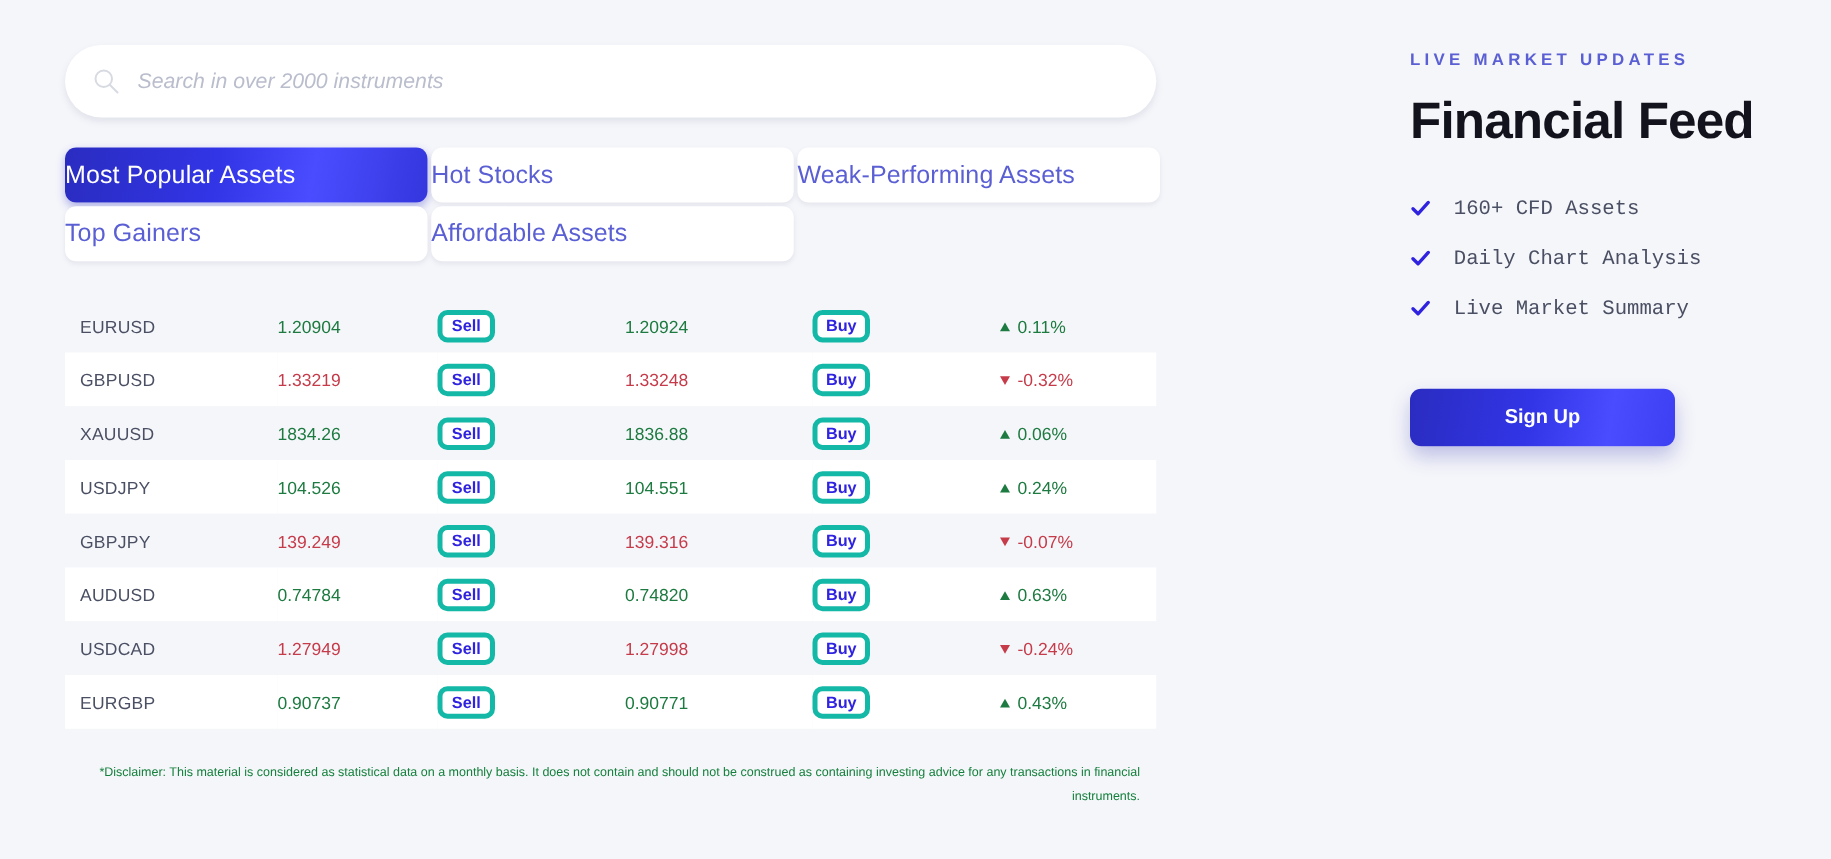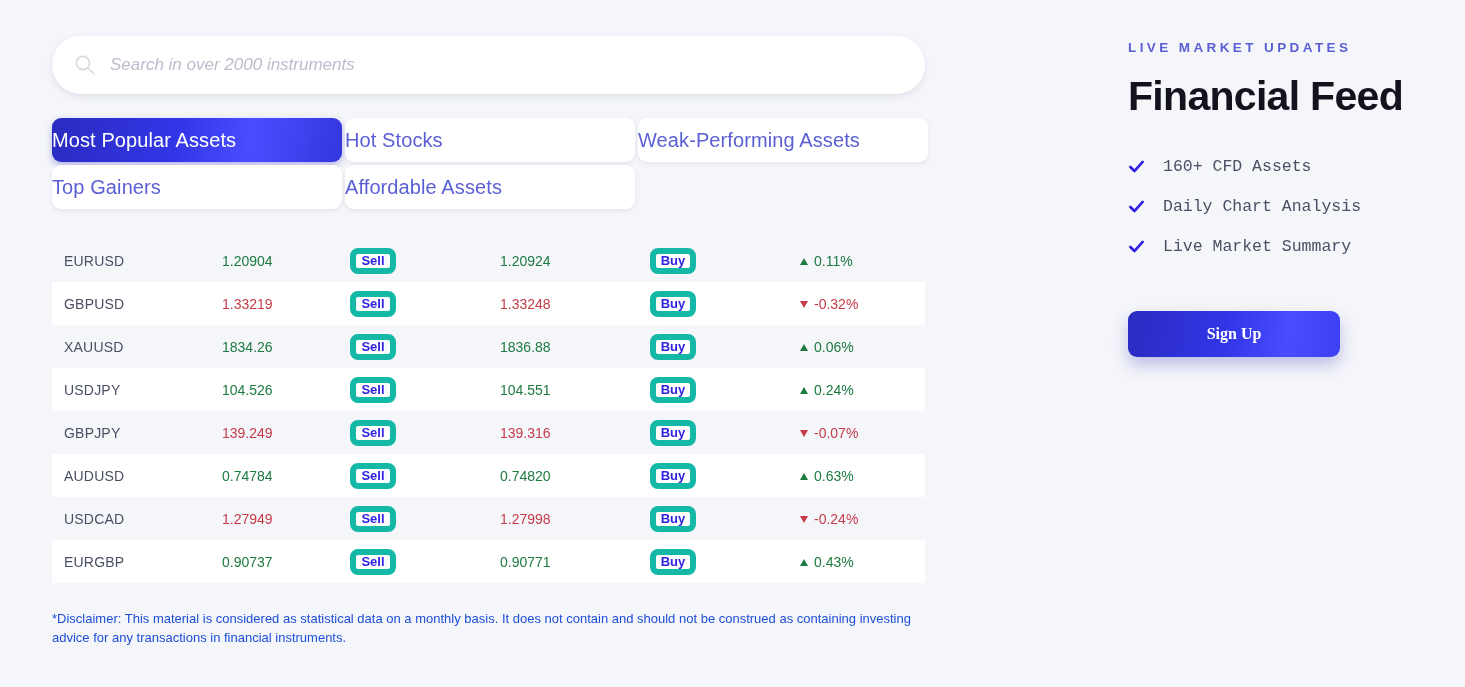--- a/index.html
+++ b/index.html
@@ -126,21 +126,21 @@
 
   .up   { color: #1d7a40; }
   .down { color: #c63b4a; }
 
   .trade-btn {
     display: inline-flex;
     align-items: center;
     justify-content: center;
     width: 46px;
     height: 26px;
-    border: 6px solid #14b8a6;
+    border: 4px solid #14b8a6;
     border-radius: 8px;
     background: #ffffff;
     color: #2f23e0;
     font-size: 13px;
     font-weight: bold;
     font-family: "Liberation Sans", sans-serif;
     cursor: pointer;
     padding: 0;
     line-height: 1;
   }
@@ -156,23 +156,24 @@
     border-left: 4.5px solid transparent;
     border-right: 4.5px solid transparent;
   }
   .tri-up   { border-bottom: 7px solid #1d7a40; }
   .tri-down { border-top: 7px solid #c63b4a; }
 
   
   .disclaimer {
     margin-top: 26px;
     width: 860px;
-    font-size: 13px;
+    font-size: 10px;
     line-height: 19px;
-    color: #1d4ed8;
+    color: #15803d;
+    text-align: right;
   }
 
   
   .eyebrow {
     font-size: 13.5px;
     letter-spacing: 3.4px;
     color: #5b5fd4;
     font-weight: bold;
     margin-bottom: 18px;
   }
@@ -206,21 +207,21 @@
     margin-top: 45px;
     width: 212px;
     height: 46px;
     border: none;
     border-radius: 9px;
     background: linear-gradient(100deg, #2a2cc0 0%, #3235e6 45%, #4a4dff 75%, #3d40f2 100%);
     box-shadow: 0 8px 16px rgba(60,63,180,0.30);
     color: #ffffff;
     font-size: 16px;
     font-weight: bold;
-    font-family: Liberation Serif, serif;
+    font-family: Liberation Sans, sans-serif;
     cursor: pointer;
     display: flex;
     align-items: center;
     justify-content: center;
   }
 </style>
 </head>
 <body>
 
 <div class="page">

